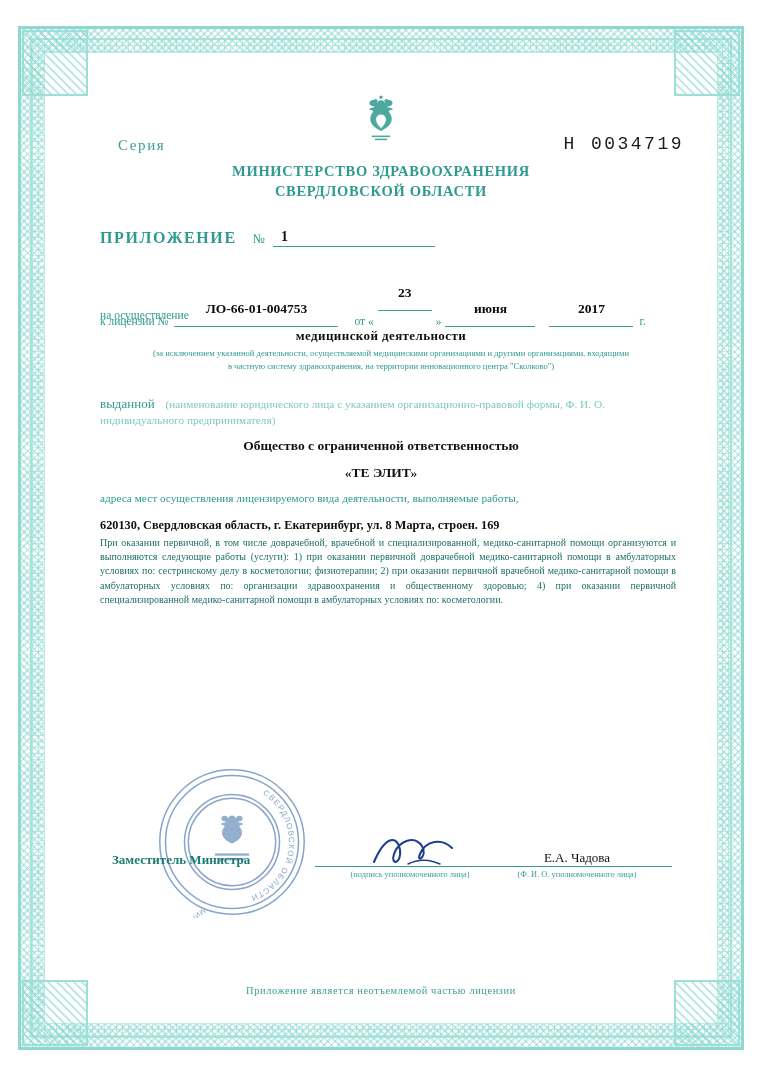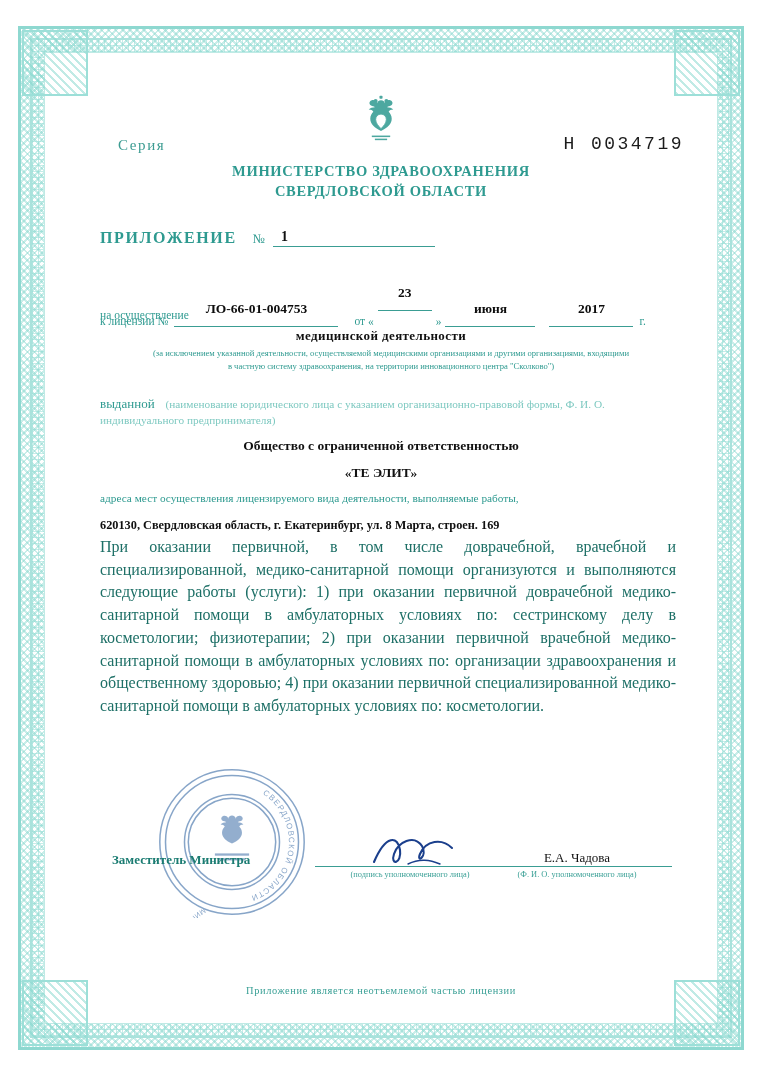--- a/index.html
+++ b/index.html
@@ -229,21 +229,21 @@
     top: 452px;
     left: 40px; right: 30px;
     font-size: 12.3px;
     font-weight: bold;
     color: #101010;
   }
   .works-text {
     position: absolute;
     top: 470px;
     left: 40px; right: 26px;
-    font-size: 16px;
+    font-size: 10px;
     color: #1d6f66;
     line-height: 1.42;
     text-align: justify;
   }
 
   
   .stamp {
     position: absolute;
     left: 96px;
     top: 700px;

